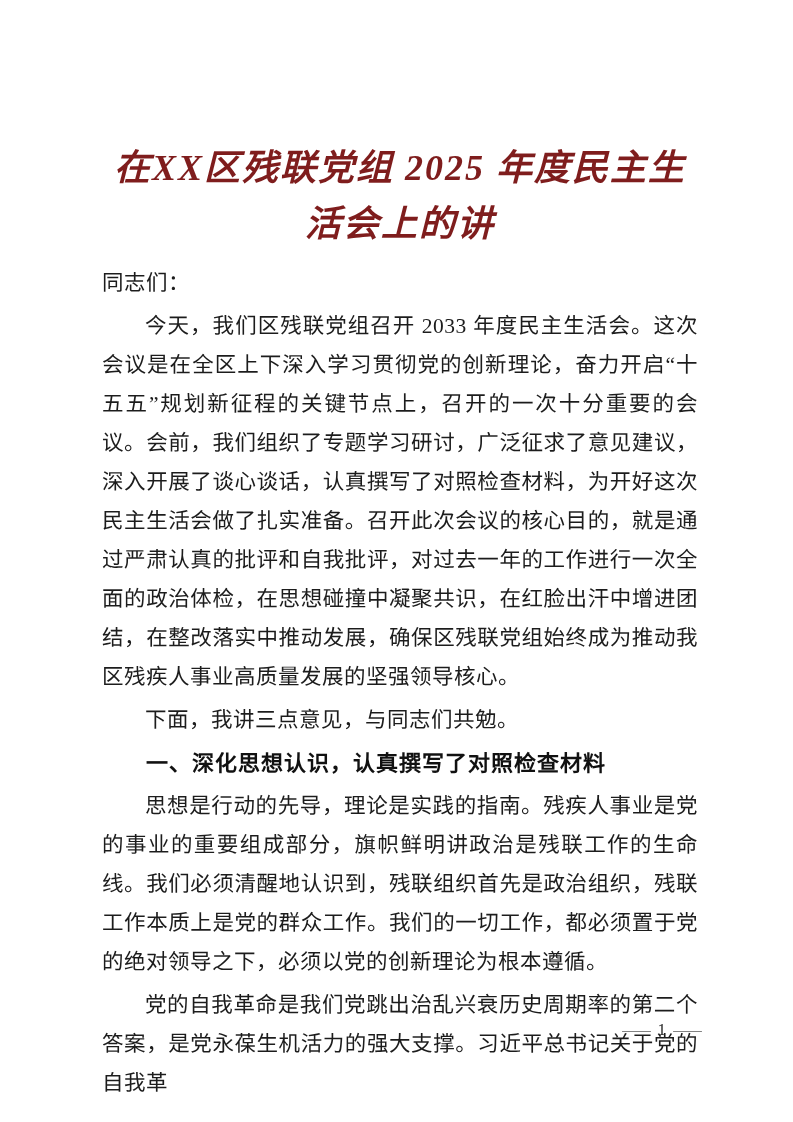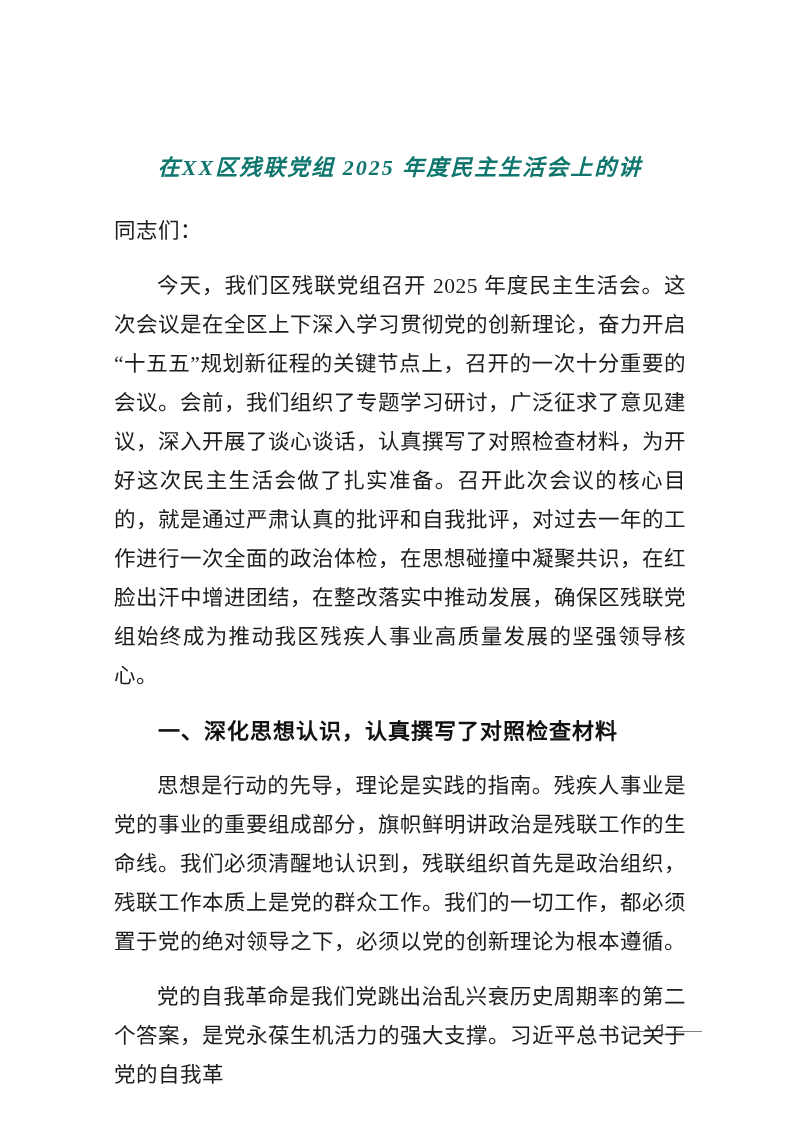--- a/index.html
+++ b/index.html
@@ -17,33 +17,33 @@
     color: #1c1c1c;
   }
   .content {
     position: absolute;
     left: 98px;
     top: 140px;
     width: 604px;
   }
   .doc-title {
     text-align: center;
-    font-size: 22px;
+    font-size: 36px;
     line-height: 56px;
     font-style: italic;
     font-weight: 600;
     letter-spacing: 2px;
-    color: #0f766e;
+    color: #7f1d1d;
     margin: 0 0 12px 0;
   }
   .doc-title .title-line {
     display: block;
   }
   .body-block p {
-    margin: 16px;
+    margin: 4px;
     font-size: 21.5px;
     line-height: 39px;
     text-align: justify;
     text-indent: 2em;
     letter-spacing: 0.5px;
   }
   .body-block p.salutation {
     text-indent: 0;
   }
   .body-block p.section-heading {
@@ -80,22 +80,23 @@
 <div class="page">
   <div class="content">
 
     <h1 class="doc-title">
       <span class="title-line">在XX区残联党组 2025 年度民主生活会上的讲</span>
     </h1>
 
     <div class="body-block">
       <p class="salutation">同志们：</p>
 
-      <p>今天，我们区残联党组召开 2025 年度民主生活会。这次会议是在全区上下深入学习贯彻党的创新理论，奋力开启“十五五”规划新征程的关键节点上，召开的一次十分重要的会议。会前，我们组织了专题学习研讨，广泛征求了意见建议，深入开展了谈心谈话，认真撰写了对照检查材料，为开好这次民主生活会做了扎实准备。召开此次会议的核心目的，就是通过严肃认真的批评和自我批评，对过去一年的工作进行一次全面的政治体检，在思想碰撞中凝聚共识，在红脸出汗中增进团结，在整改落实中推动发展，确保区残联党组始终成为推动我区残疾人事业高质量发展的坚强领导核心。</p>
+      <p>今天，我们区残联党组召开 2033 年度民主生活会。这次会议是在全区上下深入学习贯彻党的创新理论，奋力开启“十五五”规划新征程的关键节点上，召开的一次十分重要的会议。会前，我们组织了专题学习研讨，广泛征求了意见建议，深入开展了谈心谈话，认真撰写了对照检查材料，为开好这次民主生活会做了扎实准备。召开此次会议的核心目的，就是通过严肃认真的批评和自我批评，对过去一年的工作进行一次全面的政治体检，在思想碰撞中凝聚共识，在红脸出汗中增进团结，在整改落实中推动发展，确保区残联党组始终成为推动我区残疾人事业高质量发展的坚强领导核心。</p>
 
+      <p>下面，我讲三点意见，与同志们共勉。</p>
 
       <p class="section-heading">一、深化思想认识，认真撰写了对照检查材料</p>
 
       <p>思想是行动的先导，理论是实践的指南。残疾人事业是党的事业的重要组成部分，旗帜鲜明讲政治是残联工作的生命线。我们必须清醒地认识到，残联组织首先是政治组织，残联工作本质上是党的群众工作。我们的一切工作，都必须置于党的绝对领导之下，必须以党的创新理论为根本遵循。</p>
 
       <p>党的自我革命是我们党跳出治乱兴衰历史周期率的第二个答案，是党永葆生机活力的强大支撑。习近平总书记关于党的自我革</p>
     </div>
   </div>
 
   <div class="page-footer">

